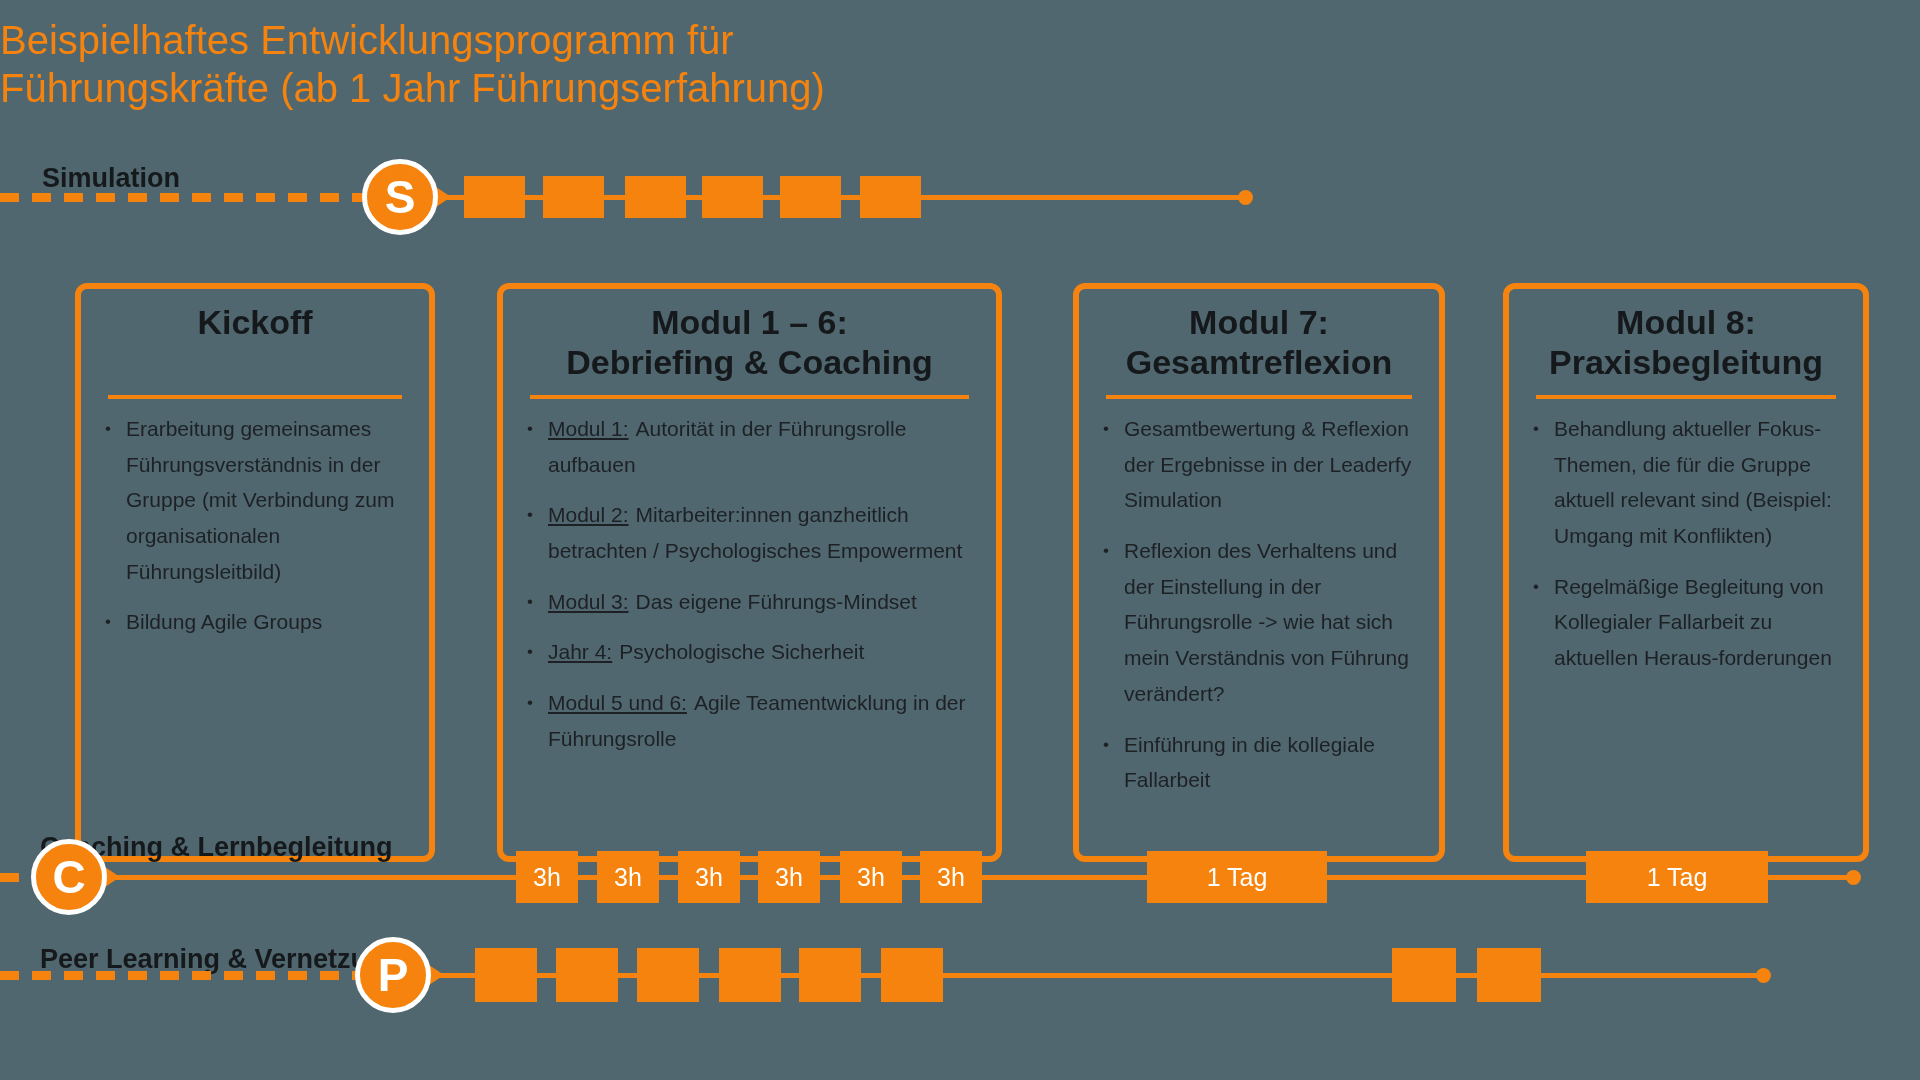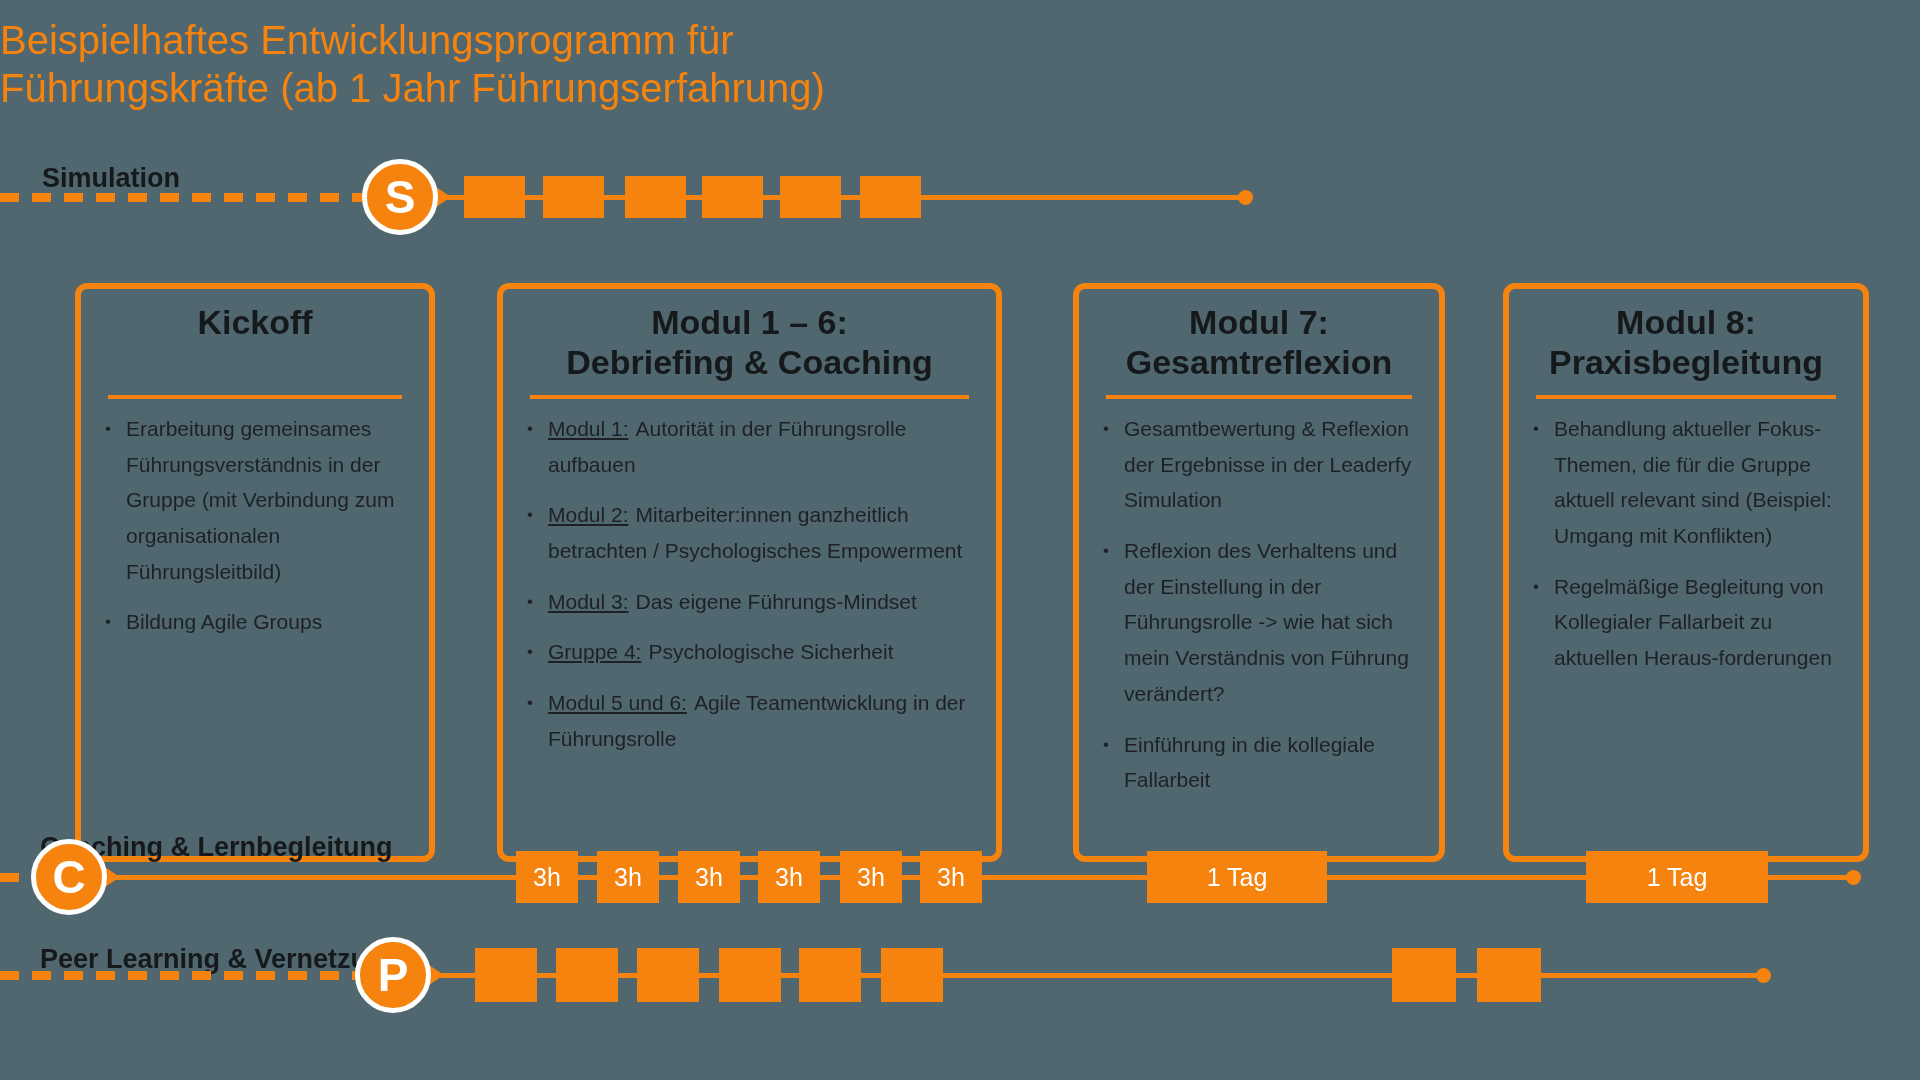--- a/index.html
+++ b/index.html
@@ -121,21 +121,21 @@
   <div class="card" style="left:497px;width:505px;">
     <div class="card-header">
       <div><span>Modul 1 – 6:</span><span class="t2">Debriefing &amp; Coaching</span></div>
     </div>
     <div class="card-sep"></div>
     <div class="card-body">
       <ul>
         <li><span class="bullet-prefix">Modul 1:</span><span>Autorität in der Führungsrolle aufbauen</span></li>
         <li><span class="bullet-prefix">Modul 2:</span><span>Mitarbeiter:innen ganzheitlich betrachten / Psychologisches Empowerment</span></li>
         <li><span class="bullet-prefix">Modul 3:</span><span>Das eigene Führungs-Mindset</span></li>
-        <li><span class="bullet-prefix">Gruppe 4:</span><span>Psychologische Sicherheit</span></li>
+        <li><span class="bullet-prefix">Jahr 4:</span><span>Psychologische Sicherheit</span></li>
         <li><span class="bullet-prefix">Modul 5 und 6:</span><span>Agile Teamentwicklung in der Führungsrolle</span></li>
       </ul>
     </div>
   </div>
 
   <div class="card" style="left:1073px;width:372px;">
     <div class="card-header">
       <div><span>Modul 7:</span><span class="t2">Gesamtreflexion</span></div>
     </div>
     <div class="card-sep"></div>

